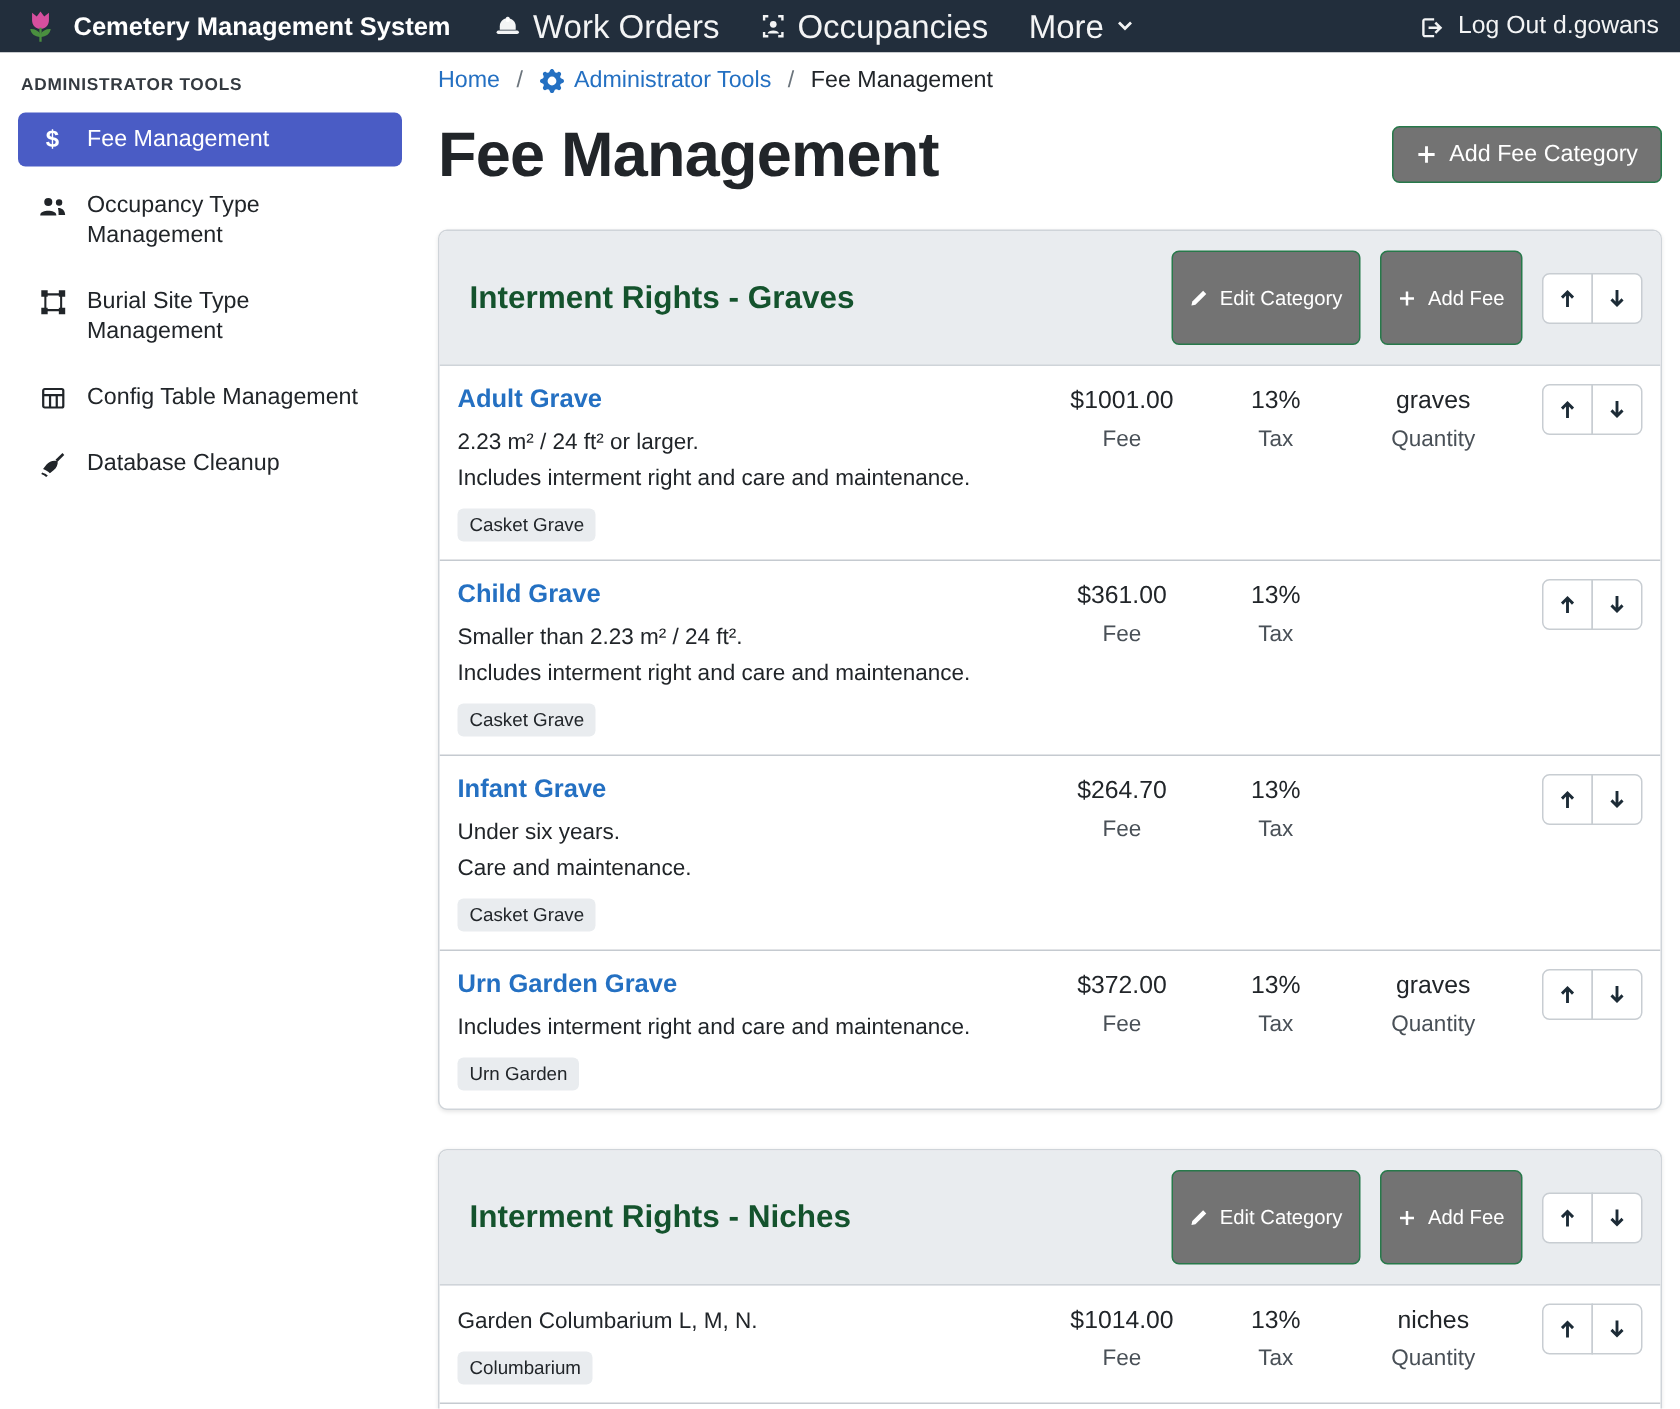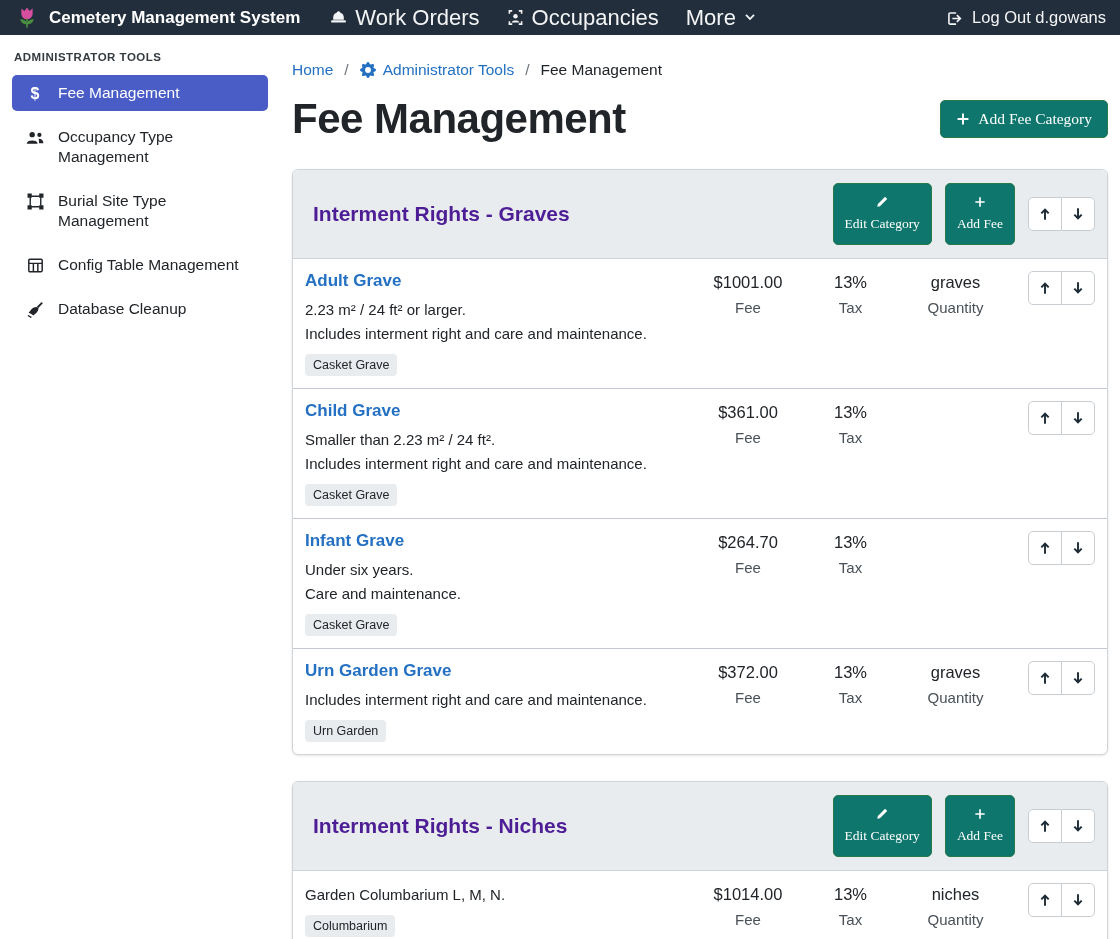--- a/index.html
+++ b/index.html
@@ -33,56 +33,56 @@
     border-radius:5px; font-size:15.5px; line-height:20px; color:#212529;
     margin-bottom:8px; cursor:pointer;
   }
   .sidebar-item .s-icn { width:20px; flex:none; display:flex; justify-content:center; padding-top:2px; }
   .sidebar-item.active { background:#4a5cc5; color:#fff; }
   .dollar-glyph { font-size:16px; font-weight:700; line-height:17px; }
 
   main { flex:1; padding:10px 12px 0 12px; background:#fff; }
 
   
-  .breadcrumb { display:flex; align-items:center; gap:11px; font-size:15.5px; margin:16px 0 16px 0; }
+  .breadcrumb { display:flex; align-items:center; gap:11px; font-size:15.5px; margin:0 0 16px 0; }
   .breadcrumb a { color:#2470c2; display:flex; align-items:center; gap:7px; }
   .crumb-sep { color:#6c757d; }
   .crumb-current { color:#212529; }
 
   
   .page-head { display:flex; align-items:center; justify-content:space-between; margin:0 0 26px 0; }
   .page-head h1 { font-size:42px; font-weight:600; letter-spacing:-.5px; color:#212529; }
 
   
   .btn-green {
-    background:#0f766e; color:#fff; border:1px solid #27794a; border-radius:5px;
+    background:#737373; color:#fff; border:1px solid #27794a; border-radius:5px;
     display:inline-flex; align-items:center; gap:8px; cursor:pointer;
-    font-family:Liberation Serif, serif;
+    font-family:Liberation Sans, sans-serif;
   }
   .btn-lg { padding:9px 15px; font-size:15.5px; }
-  .btn-sm { padding:12px 11px; font-size:13.5px;flex-direction:column; }
+  .btn-sm { padding:23px 11px; font-size:13.5px; }
   .btn-group { display:inline-flex; }
   .icon-btn {
     width:34px; height:34px; background:#fff; border:1px solid #c8cdd2; color:#1c2b36;
     display:flex; align-items:center; justify-content:center; cursor:pointer;
   }
   .btn-group .icon-btn { border-radius:0; margin-left:-1px; }
   .btn-group .icon-btn:first-child { border-radius:5px 0 0 5px; margin-left:0; }
   .btn-group .icon-btn:last-child { border-radius:0 5px 5px 0; }
 
   
   .card {
     border:1px solid #cfd4d9; border-radius:6px; background:#fff;
     box-shadow:0 1px 3px rgba(0,0,0,.10); margin-bottom:26px; overflow:hidden;
   }
   .card-header {
     background:#e9ecef; border-bottom:1px solid #cfd4d9;
     padding:13px 12px 13px 20px; display:flex; align-items:center; justify-content:space-between;
   }
-  .card-header h2 { font-size:21px; font-weight:600; color:#4c1d95; }
+  .card-header h2 { font-size:21px; font-weight:600; color:#14532d; }
   .header-actions { display:flex; align-items:center; gap:13px; }
 
   .fee-row { display:flex; align-items:flex-start; padding:12px; border-bottom:1px solid #c5cad0; }
   .fee-row:last-child { border-bottom:none; }
   .fee-main { flex:1; min-width:0; }
   .fee-name { font-size:17px; font-weight:700; color:#2470c2; display:inline-block; margin-bottom:7px; }
   .fee-desc { font-size:15px; line-height:24px; color:#212529; }
   .fee-desc:empty { display:none; }
   .badge {
     display:inline-block; background:#e9ecef; color:#212529; font-size:12.5px;

